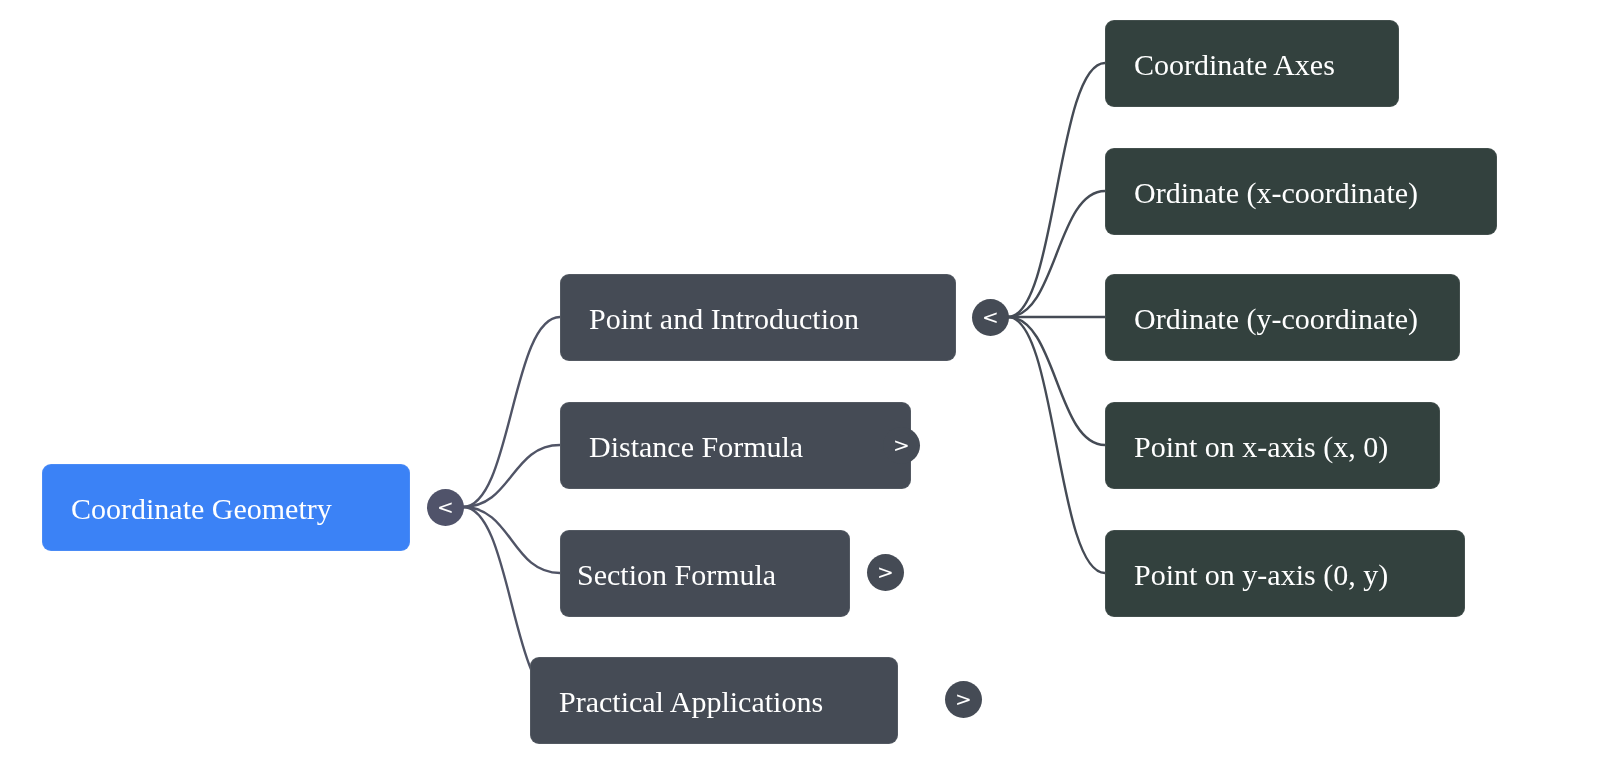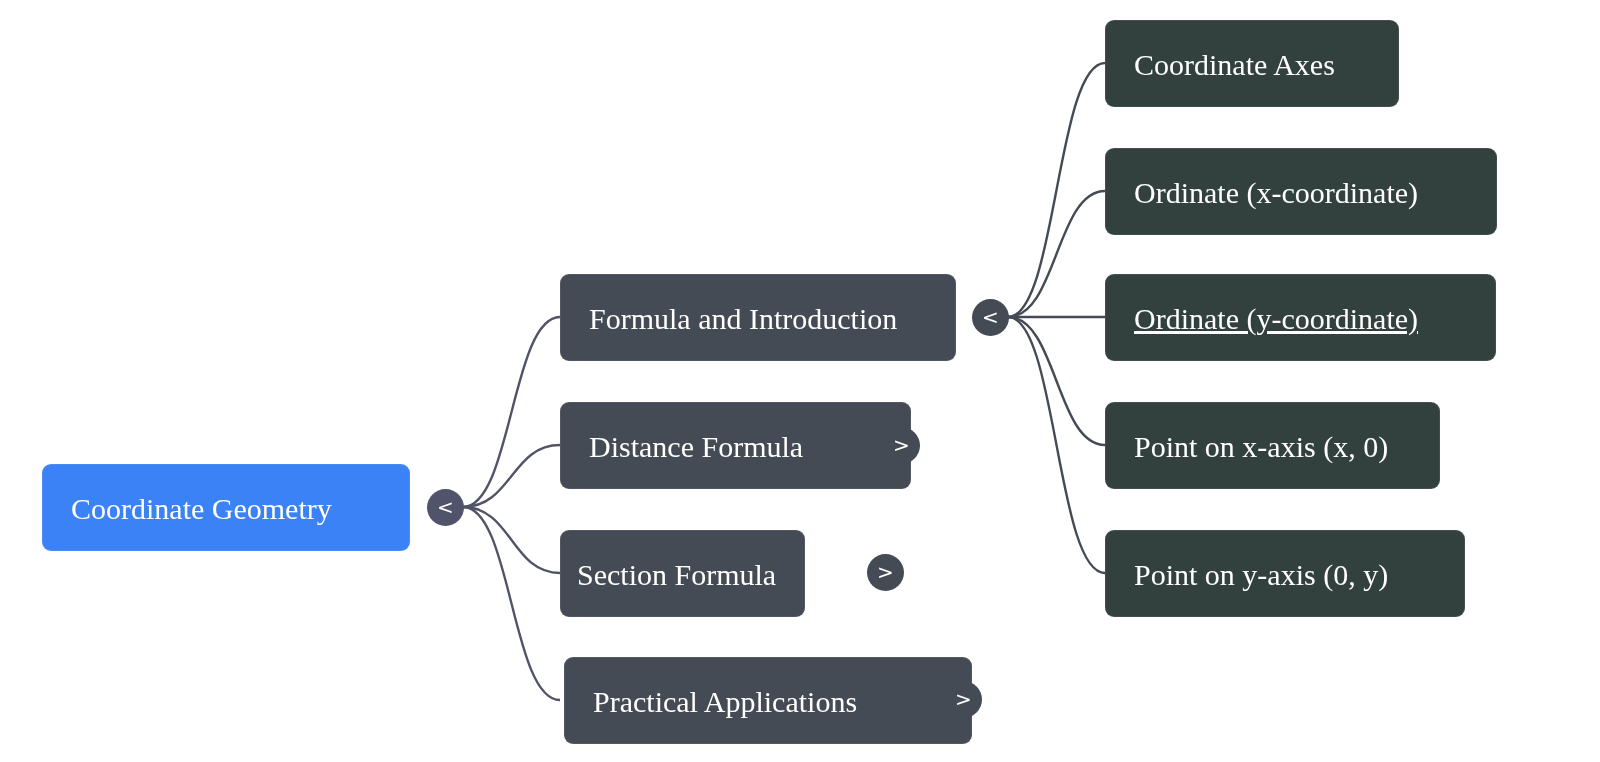--- a/index.html
+++ b/index.html
@@ -29,29 +29,29 @@
     <path d="M1008,317 C1056.5,317 1056.5,63 1105,63" fill="none" stroke="#454b55" stroke-width="2.4"></path>
     <path d="M1008,317 C1056.5,317 1056.5,191 1105,191" fill="none" stroke="#454b55" stroke-width="2.4"></path>
     <path d="M1008,317 C1056.5,317 1056.5,317 1105,317" fill="none" stroke="#454b55" stroke-width="2.4"></path>
     <path d="M1008,317 C1056.5,317 1056.5,445 1105,445" fill="none" stroke="#454b55" stroke-width="2.4"></path>
     <path d="M1008,317 C1056.5,317 1056.5,573 1105,573" fill="none" stroke="#454b55" stroke-width="2.4"></path>
   </svg>
 
 <div class="node root" style="left:42px; top:464px; width:368px;">Coordinate Geometry</div>
 <div class="toggle t-root" style="left:427px; top:489px;">&lt;</div>
 
-<div class="node branch" style="left:560px; top:274px; width:396px;">Formula and Introduction</div>
+<div class="node branch" style="left:560px; top:274px; width:396px;">Point and Introduction</div>
 <div class="toggle t-branch" style="left:972px; top:299px;">&lt;</div>
 
 <div class="node branch" style="left:560px; top:402px; width:351px;">Distance Formula</div>
 <div class="toggle t-branch" style="left:883px; top:427px;">&gt;</div>
 
-<div class="node branch" style="left:560px; top:530px; width:245px;padding-left:16px;">Section Formula</div>
+<div class="node branch" style="left:560px; top:530px; width:290px;padding-left:16px;">Section Formula</div>
 <div class="toggle t-branch" style="left:867px; top:554px;">&gt;</div>
 
-<div class="node branch" style="left:564px; top:657px; width:408px;">Practical Applications</div>
+<div class="node branch" style="left:530px; top:657px; width:368px;">Practical Applications</div>
 <div class="toggle t-branch" style="left:945px; top:681px;">&gt;</div>
 
 <div class="node leaf" style="left:1105px; top:20px; width:294px;">Coordinate Axes</div>
 <div class="node leaf" style="left:1105px; top:148px; width:392px;">Ordinate (x-coordinate)</div>
-<div class="node leaf" style="left:1105px; top:274px; width:391px;text-decoration:underline;">Ordinate (y-coordinate)</div>
+<div class="node leaf" style="left:1105px; top:274px; width:355px;">Ordinate (y-coordinate)</div>
 <div class="node leaf" style="left:1105px; top:402px; width:335px;">Point on x-axis (x, 0)</div>
 <div class="node leaf" style="left:1105px; top:530px; width:360px;">Point on y-axis (0, y)</div>
 
 </body></html>

